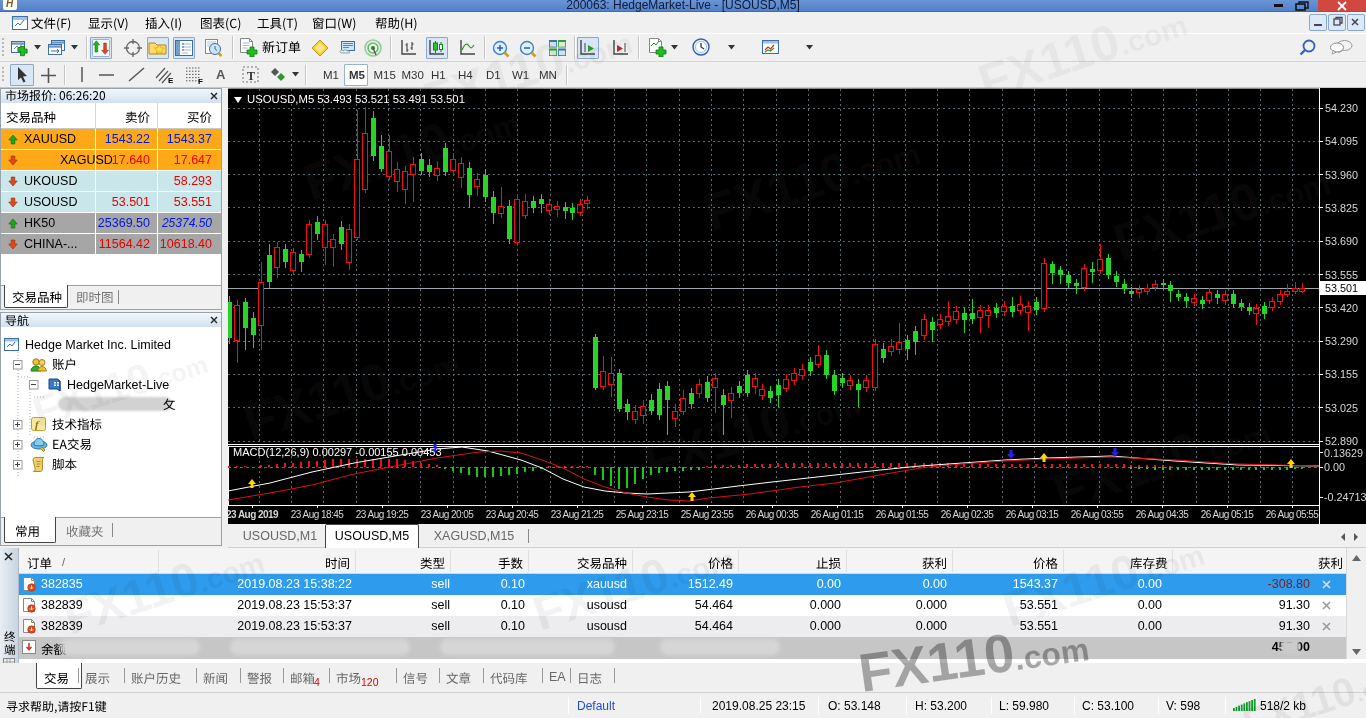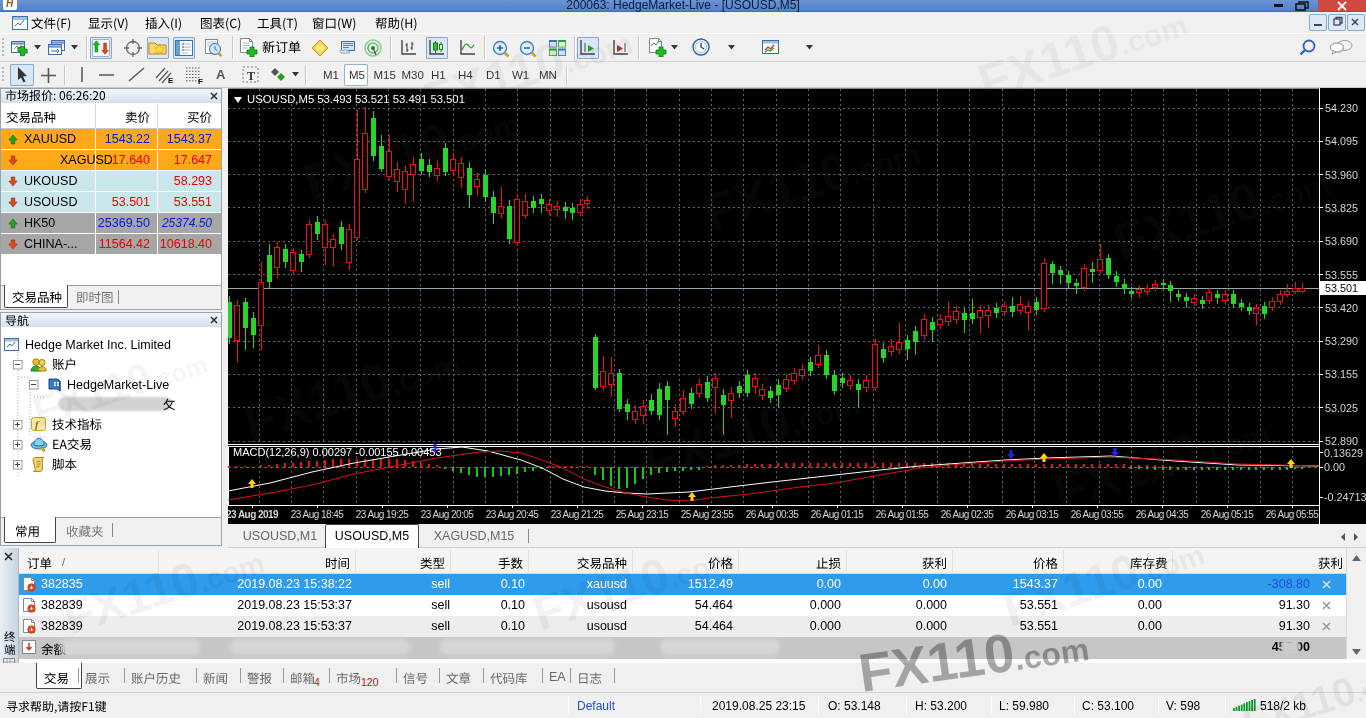--- a/index.html
+++ b/index.html
@@ -309,21 +309,21 @@
 <svg style="position:absolute;left:270px;top:67px;" width="18" height="16" viewBox="0 0 18 16">
     <path d="M5 1l4 4-4 4-4-4z" fill="#555"></path>
 <path d="M12 7l4 4-4 4-4-4z" fill="#2a9a2a" transform="translate(-1,-1)"></path>
   </svg>
 <svg style="position:absolute;left:292px;top:72px;" width="7" height="5" viewBox="0 0 7 5">
     <path d="M0 0h7l-3.5 4.5z" fill="#333"></path>
   </svg>
 <div style="position:absolute;left:305px;top:65px;width:2px;height:20px;border-left:1px solid #c6c6c6;border-right:1px solid #fff"></div>
 <div style="position:absolute;left:323.0px;top:69px;font-size:11.5px;line-height:13.5px;color:#333;font-weight:normal;white-space:nowrap;">M1</div>
 <div style="position:absolute;left:344px;top:64px;width:24px;height:22px;background:#fff;border:1px solid #98b2cc;border-radius:1px"></div>
-<div style="position:absolute;left:349.0px;top:69px;font-size:11.5px;line-height:13.5px;color:#333;font-weight:normal;white-space:nowrap;">M5</div>
+<div style="position:absolute;left:349.0px;top:69px;font-size:11.5px;line-height:13.5px;color:#333;font-weight:bold;white-space:nowrap;">M5</div>
 <div style="position:absolute;left:373.5px;top:69px;font-size:11.5px;line-height:13.5px;color:#333;font-weight:normal;white-space:nowrap;">M15</div>
 <div style="position:absolute;left:401.5px;top:69px;font-size:11.5px;line-height:13.5px;color:#333;font-weight:normal;white-space:nowrap;">M30</div>
 <div style="position:absolute;left:431.0px;top:69px;font-size:11.5px;line-height:13.5px;color:#333;font-weight:normal;white-space:nowrap;">H1</div>
 <div style="position:absolute;left:458.0px;top:69px;font-size:11.5px;line-height:13.5px;color:#333;font-weight:normal;white-space:nowrap;">H4</div>
 <div style="position:absolute;left:486.0px;top:69px;font-size:11.5px;line-height:13.5px;color:#333;font-weight:normal;white-space:nowrap;">D1</div>
 <div style="position:absolute;left:512.0px;top:69px;font-size:11.5px;line-height:13.5px;color:#333;font-weight:normal;white-space:nowrap;">W1</div>
 <div style="position:absolute;left:539.0px;top:69px;font-size:11.5px;line-height:13.5px;color:#333;font-weight:normal;white-space:nowrap;">MN</div>
 <div style="position:absolute;left:566px;top:65px;width:2px;height:20px;border-left:1px solid #c6c6c6;border-right:1px solid #fff"></div>
 <div style="position:absolute;left:0px;top:88px;width:222px;height:222px;background:#fff;border:1px solid #98a2ac"></div>
 <div style="position:absolute;left:1px;top:89px;width:220px;height:14px;background:linear-gradient(#f2f7fb,#d2e0ee)"></div>
@@ -1245,21 +1245,21 @@
 <div style="position:absolute;left:41px;top:577px;font-size:12.5px;line-height:14.5px;color:#fff;font-weight:normal;white-space:nowrap;">382835</div>
 <div style="position:absolute;right:1014px;top:577px;font-size:12.5px;line-height:14.5px;color:#fff;font-weight:normal;white-space:nowrap;">2019.08.23 15:38:22</div>
 <div style="position:absolute;right:916px;top:577px;font-size:12.5px;line-height:14.5px;color:#fff;font-weight:normal;white-space:nowrap;">sell</div>
 <div style="position:absolute;right:841px;top:577px;font-size:12.5px;line-height:14.5px;color:#fff;font-weight:normal;white-space:nowrap;">0.10</div>
 <div style="position:absolute;right:739px;top:577px;font-size:12.5px;line-height:14.5px;color:#fff;font-weight:normal;white-space:nowrap;">xauusd</div>
 <div style="position:absolute;right:633px;top:577px;font-size:12.5px;line-height:14.5px;color:#fff;font-weight:normal;white-space:nowrap;">1512.49</div>
 <div style="position:absolute;right:525px;top:577px;font-size:12.5px;line-height:14.5px;color:#fff;font-weight:normal;white-space:nowrap;">0.00</div>
 <div style="position:absolute;right:419px;top:577px;font-size:12.5px;line-height:14.5px;color:#fff;font-weight:normal;white-space:nowrap;">0.00</div>
 <div style="position:absolute;right:308px;top:577px;font-size:12.5px;line-height:14.5px;color:#fff;font-weight:normal;white-space:nowrap;">1543.37</div>
 <div style="position:absolute;right:204px;top:577px;font-size:12.5px;line-height:14.5px;color:#fff;font-weight:normal;white-space:nowrap;">0.00</div>
-<div style="position:absolute;right:56px;top:577px;font-size:12.5px;line-height:14.5px;color:#1d4ed8;font-weight:normal;white-space:nowrap;">-308.80</div>
+<div style="position:absolute;right:56px;top:577px;font-size:12.5px;line-height:14.5px;color:#7f1d1d;font-weight:normal;white-space:nowrap;">-308.80</div>
 <svg style="position:absolute;left:1322px;top:580px" width="10" height="10">
     <path d="M1 1l7 7M8 1L1 8" stroke="#ddd" stroke-width="1.6"></path>
   </svg>
 <div style="position:absolute;left:19px;top:595px;width:1327px;height:21px;background:#fff"></div>
 <svg style="position:absolute;left:22px;top:598px;" width="15" height="15" viewBox="0 0 15 15">
     <path d="M1.5 0.5h8l3 3v10h-11z" fill="#fff" stroke="#888"></path>
     <path d="M9.5 .5v3h3" fill="none" stroke="#888"></path>
     <circle cx="9.5" cy="10.5" r="3.8" fill="#e04818" stroke="#a02808" stroke-width="0.5"></circle>
     <path d="M9.5 8.5v3.4M8 10.4l1.5 1.5 1.5-1.5" stroke="#fff" stroke-width="1" fill="none"></path>
   </svg>

